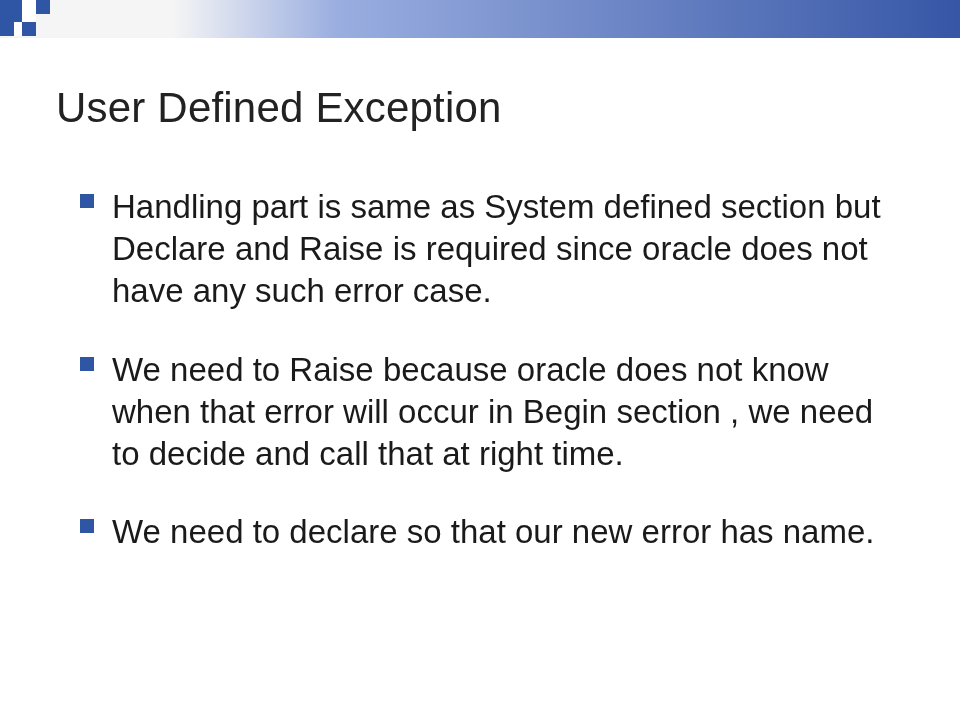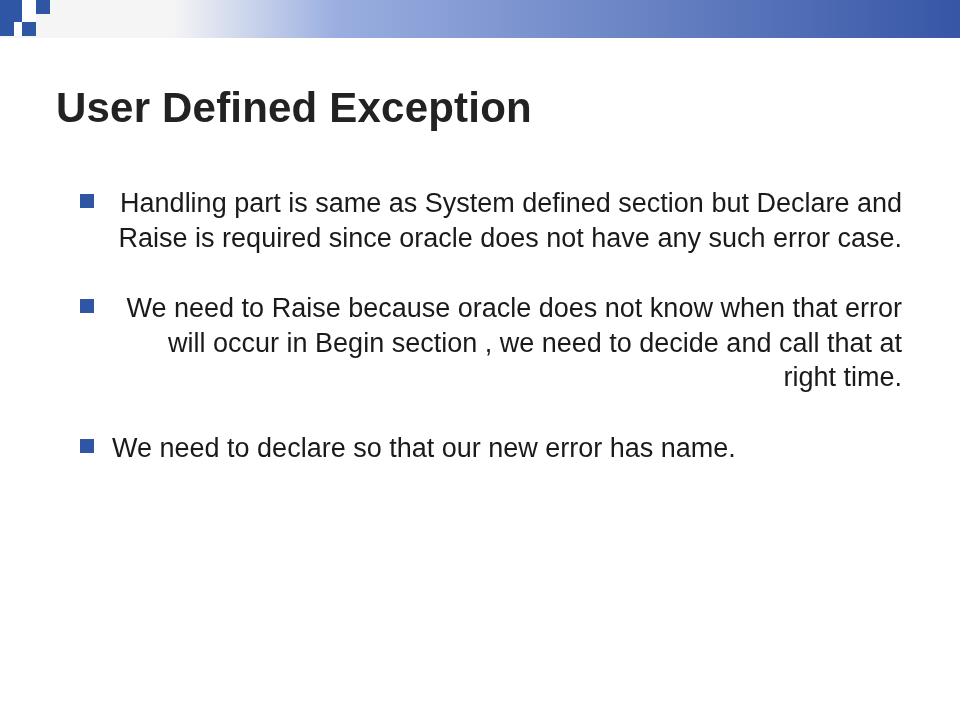--- a/index.html
+++ b/index.html
@@ -28,21 +28,21 @@
     position: absolute;
     background: #2f55a5;
   }
   .sq.white { background: #ffffff; }
   .slide {
     position: relative;
     padding: 46px 56px 0 56px;
   }
   .title {
     font-size: 42px;
-    font-weight: 700;
+    font-weight: 400;
     color: #222;
     letter-spacing: 0.2px;
     margin-bottom: 54px;
   }
   .bullets {
     padding-left: 24px;
   }
   .bullet {
     display: flex;
     align-items: flex-start;
@@ -50,25 +50,24 @@
   }
   .bullet .marker {
     flex: 0 0 auto;
     width: 14px;
     height: 14px;
     background: #2f55a5;
     margin-top: 8px;
     margin-right: 18px;
   }
   .bullet .text {
-    font-size: 27px;
+    font-size: 33px;
     line-height: 1.28;
     color: #1a1a1a;
     max-width: 790px;
-    text-align: right;
   }
 </style>
 </head>
 <body>
 
 <div class="topbar">
   <div class="checker">
     <div class="sq" style="left:0px;  top:0px;  width:22px; height:22px;"></div>
     <div class="sq white" style="left:22px; top:0px;  width:14px; height:22px;"></div>
     <div class="sq" style="left:36px; top:0px;  width:14px; height:14px;"></div>

